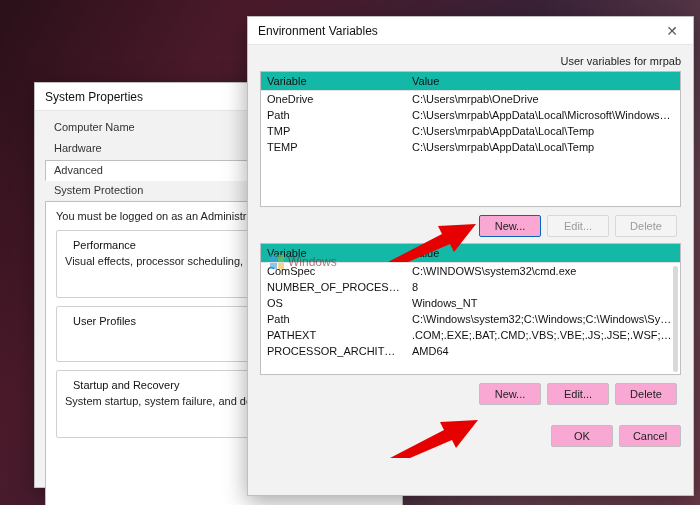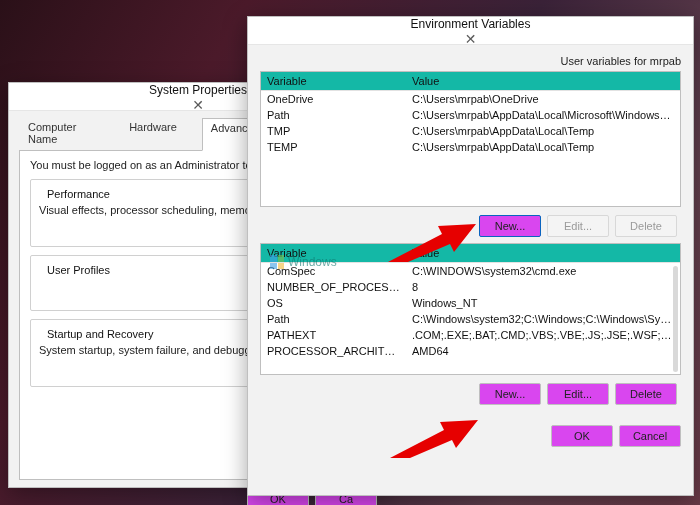--- a/index.html
+++ b/index.html
@@ -10,36 +10,35 @@
     position:relative; overflow:hidden; font-size:11px; color:#111;
   }
   .dialog {
     position:absolute; background:#f2f2f2; border:1px solid #bfbfbf;
     box-shadow:0 6px 22px rgba(0,0,0,.35);
   }
   .titlebar {
     height:28px; background:#fff; display:flex; align-items:center;
     justify-content:space-between; padding:0 10px;
     border-bottom:1px solid #e6e6e6;
-    flex-direction:column;
   }
   .titlebar .title { font-size:12px; }
   .close-x { font-size:14px; opacity:.7; cursor:default; width:22px; text-align:center; }
-  .sys-dialog { left:8px; top:82px; width:380px; height:406px; }
+  .sys-dialog { left:34px; top:82px; width:380px; height:406px; }
   .env-dialog { left:247px; top:16px; width:447px; height:480px; background:#f2f2f2; }
-  .tabs { display:flex; padding:6px 10px 0 10px; gap:16px; font-size:11px; }
+  .tabs { display:flex; padding:6px 10px 0 10px; gap:0px; font-size:11px;flex-direction:column; }
   .tab { padding:3px 8px 4px 8px; border:1px solid transparent; color:#333; }
   .tab.active { background:#fff; border:1px solid #bfbfbf; border-bottom:1px solid #fff; position:relative; top:1px; }
   .sys-body { margin:0 10px 0 10px; border:1px solid #bfbfbf; background:#fff; padding:8px 10px; height:330px; }
   .small { font-size:11px; color:#222; }
   .groupbox { border:1px solid #d0d0d0; border-radius:2px; padding:8px; margin-top:8px; }
   .group-title { font-size:11px; margin:-14px 0 4px 4px; background:#fff; display:inline-block; padding:0 4px; }
   .bottom-buttons { display:flex; gap:6px; justify-content:flex-end; padding:8px 10px; }
   button.win {
-    min-width:62px; height:22px; background:#d946ef;
+    min-width:62px; height:22px; background:#f9a8d4;
     border:1px solid #bfbfbf; border-radius:2px; font-size:11px;
     padding:0 10px; color:#222;
   }
   button.win.primary { border:1px solid #0a64bf; }
   button.win:disabled { color:#9a9a9a; border-color:#d8d8d8; background:#f4f4f4; }
   .env-body { padding:8px 12px 6px 12px; }
   .section-label { font-size:11px; margin:2px 0 4px 2px; color:#222;text-align:right; }
   .listbox {
     background:#fff; border:1px solid #bfbfbf; height:136px;
     overflow:hidden; position:relative;
@@ -57,21 +56,21 @@
   .listbox2 { height:132px; }
   .btn-row { display:flex; gap:6px; justify-content:flex-end; margin:8px 4px 6px 0; }
   .env-bottom { display:flex; gap:6px; justify-content:flex-end; padding:8px 12px 10px 12px; }
   .scroll-ind { position:absolute; right:2px; top:22px; bottom:2px; width:5px; background:#d9d9d9; border-radius:3px; }
   .arrow-shape {
     position:absolute; pointer-events:none;
   }
   .arrow-shape svg { display:block; }
   
   .wm {
-    position:absolute; left:270px; top:255px; font-size:12px; color:#0f766e;
+    position:absolute; left:270px; top:255px; font-size:12px; color:#7f1d1d;
     opacity:.6; display:flex; align-items:center; gap:4px; pointer-events:none;
   }
   .wm .sq {
     width:14px; height:14px; display:grid; grid-template-columns:1fr 1fr;
     grid-template-rows:1fr 1fr; gap:1px;
   }
   .wm .sq span:nth-child(1){background:#3fa0e6;}
   .wm .sq span:nth-child(2){background:#7cc04b;}
   .wm .sq span:nth-child(3){background:#3fa0e6;}
   .wm .sq span:nth-child(4){background:#f2b93a;}

